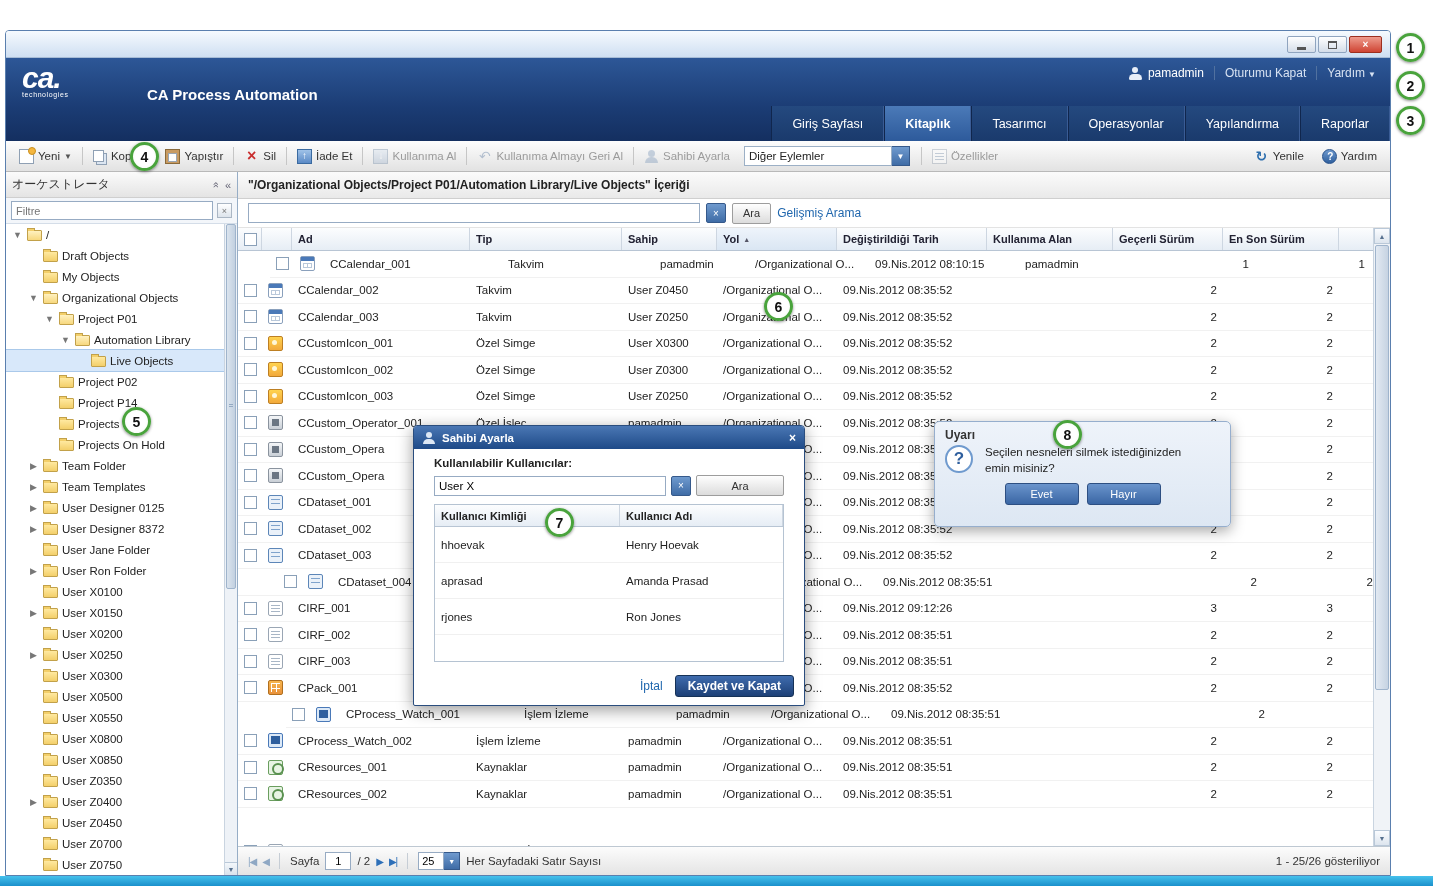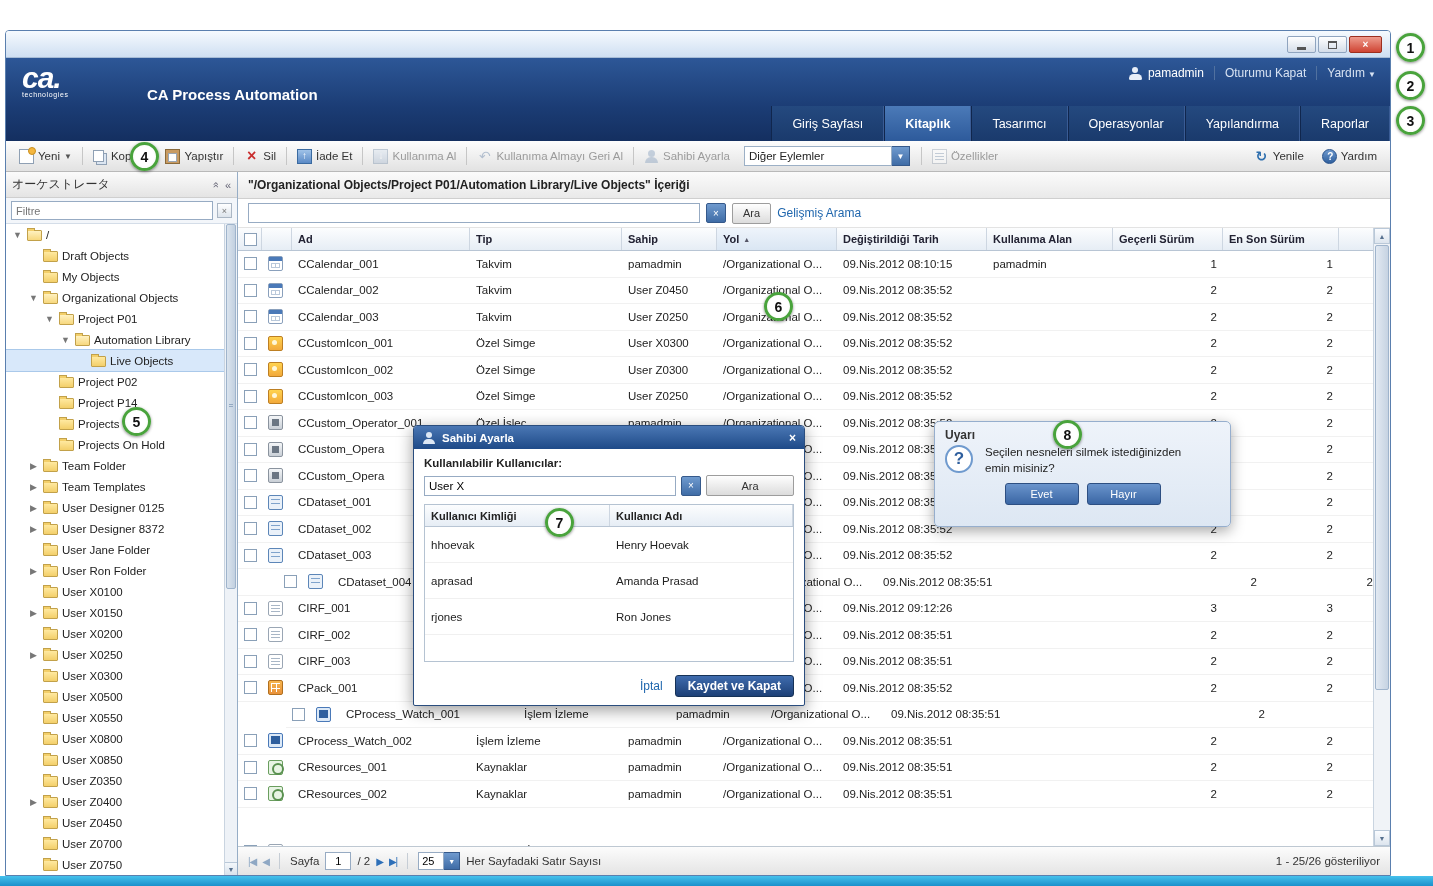--- a/index.html
+++ b/index.html
@@ -141,21 +141,21 @@
 .pg-size{width:26px;height:18px;border:1px solid #97abc3;font-size:11px;padding:0 3px;}
 .pg-trig{width:16px;height:18px;background:linear-gradient(#6f9ace,#3f6ca6);border:1px solid #35598b;border-left:none;color:#fff;font-size:7px;display:flex;align-items:center;justify-content:center;cursor:pointer;}
 .pg-status{margin-left:auto;color:#333;}
 
 .owner-dialog{position:absolute;left:413px;top:425px;width:392px;height:281px;background:#fff;border:1px solid #2a4d7e;border-radius:4px 4px 2px 2px;box-shadow:0 4px 16px rgba(0,0,0,.4);z-index:50;}
 .od-title{height:23px;background:linear-gradient(#4a77b4,#1e4a88);border-radius:3px 3px 0 0;display:flex;align-items:center;gap:6px;padding:0 8px;color:#fff;font-weight:bold;font-size:11.5px;cursor:move;}
 .od-ic{width:14px;height:14px;position:relative;flex:none;}
 .od-ic::before{content:"";position:absolute;left:4px;top:1px;width:6px;height:6px;border-radius:50%;background:#dce7f5;}
 .od-ic::after{content:"";position:absolute;left:1px;top:8px;width:12px;height:5px;border-radius:6px 6px 0 0;background:#dce7f5;}
 .od-close{margin-left:auto;cursor:pointer;font-size:12px;color:#fff;}
-.od-body{position:absolute;left:0;top:23px;right:0;bottom:0;padding:8px 10px;}
+.od-body{position:absolute;left:0;top:23px;right:0;bottom:0;padding:8px 20px;}
 .od-label{font-weight:bold;font-size:11.5px;margin-bottom:6px;}
 .od-search{display:flex;align-items:center;gap:5px;margin-bottom:8px;}
 .od-search input{flex:1;height:20px;border:1px solid #97abc3;padding:0 4px;font-size:11.5px;}
 .od-ara{width:88px;flex:none;}
 .od-table{border:1px solid #b5c3d2;height:158px;overflow:hidden;}
 .od-thead{display:grid;grid-template-columns:185px 1fr;height:22px;background:linear-gradient(#fcfdfe,#e6edf5);border-bottom:1px solid #b8c5d4;}
 .od-hcell{display:flex;align-items:center;padding:0 6px;font-weight:bold;font-size:11px;border-right:1px solid #cdd6e1;cursor:pointer;}
 .od-row{display:grid;grid-template-columns:185px 1fr;height:36px;border-bottom:1px solid #f0f0f0;cursor:pointer;background:#fff;}
 .od-cell{display:flex;align-items:center;padding:0 6px;font-size:11.5px;}
 .od-footer{position:absolute;right:10px;bottom:8px;display:flex;align-items:center;gap:12px;}
@@ -495,21 +495,21 @@
             </div>
             <div class="hcell">
               <span>Geçerli Sürüm</span>
             </div>
             <div class="hcell">
               <span>En Son Sürüm</span>
             </div>
             <div class="hcell filler"></div>
           </div>
         <div class="grid-body">
-            <div class="grow" style="grid-template-columns: 24px 30px 178px 152px 95px 120px 150px 126px 110px 116px 1fr;">
+            <div class="grow" style="grid-template-columns: 24px 30px 178px 152px 95px 120px 150px 126px 110px 116px 1fr; margin-left: 32px;">
               <div class="gcell">
                 <span class="cb"></span>
               </div>
               <div class="gcell">
                 <span class="ric calendar-icon"></span>
               </div>
               <div class="gcell">CCalendar_001</div>
               <div class="gcell">Takvim</div>
               <div class="gcell">pamadmin</div>
               <div class="gcell">/Organizational O...</div>

